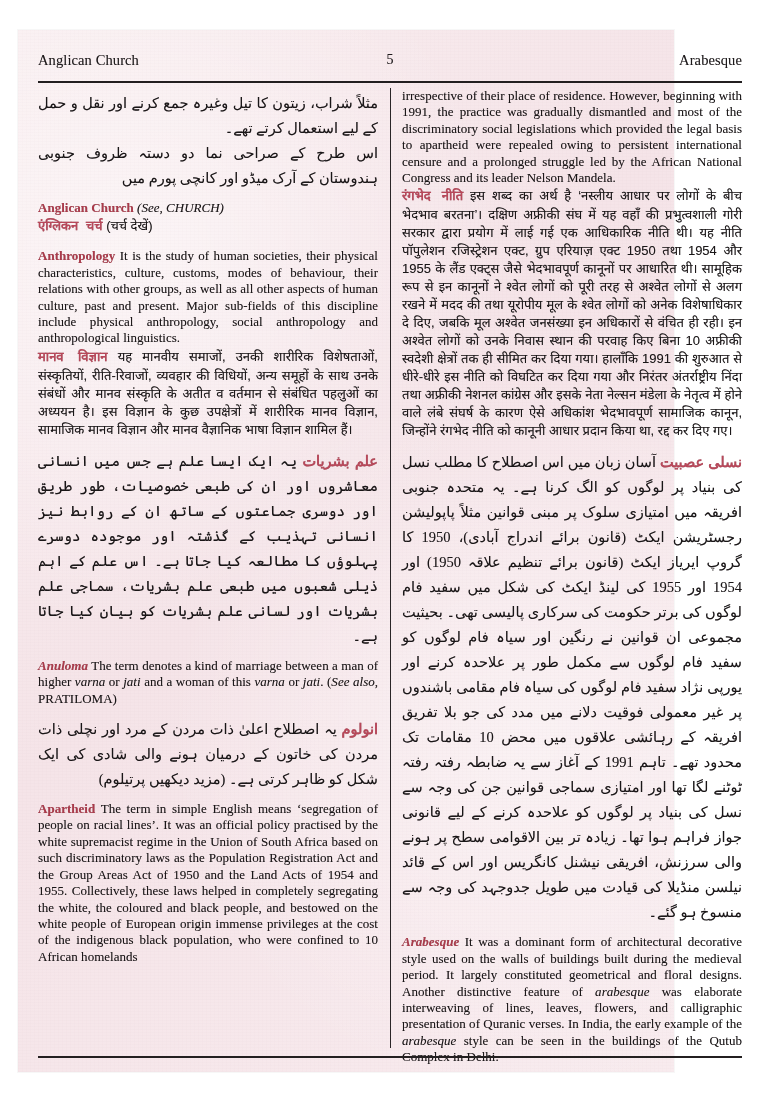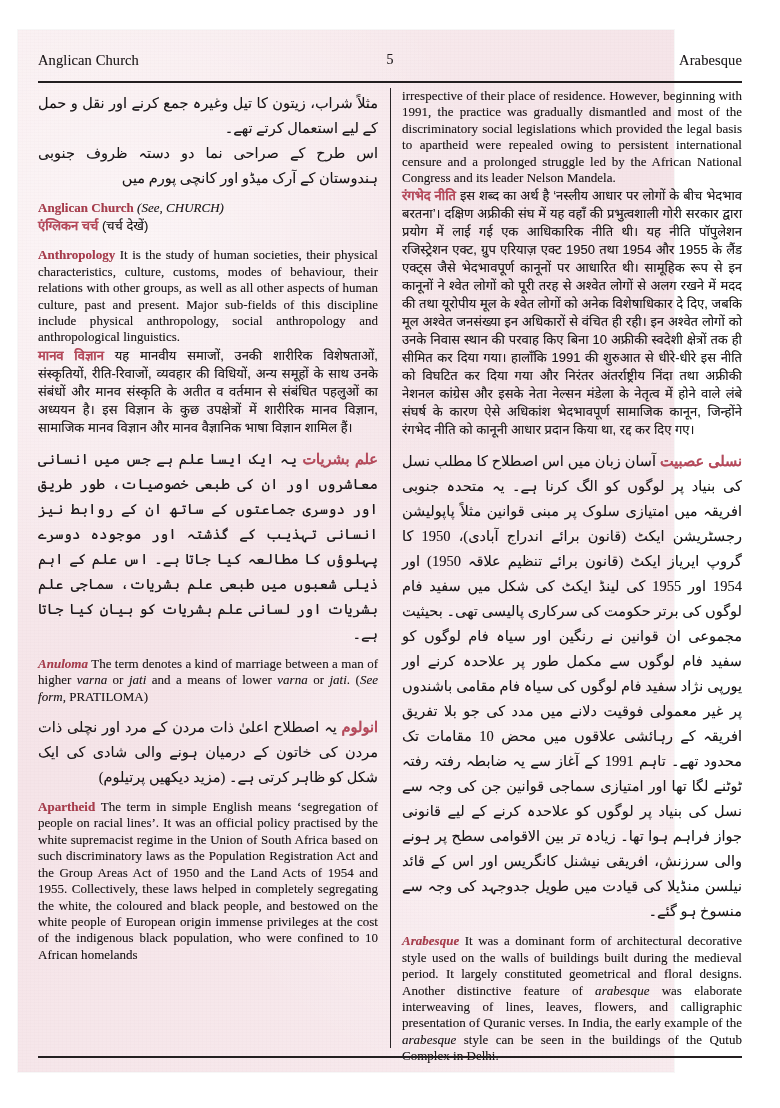--- a/index.html
+++ b/index.html
@@ -140,21 +140,21 @@
     font-weight: bold;
   }
   .headword-it {
     color: #ab3b4b;
     font-weight: bold;
     font-style: italic;
   }
   .hi-headword {
     color: #b8485a;
     font-weight: bold;
-    font-family: Liberation Sans, sans-serif;
+    font-family: Liberation Mono, monospace;
   }
   .ur-headword {
     color: #b8485a;
     font-weight: bold;
   }
   .it { font-style: italic; }
 
   .spacer-sm { height: 6px; }
   .spacer-md { height: 11px; }
 
@@ -208,21 +208,21 @@
         <div class="spacer-sm"></div>
         <p class="ur-para">
           <span class="ur-headword">علم بشریات</span><span>  یہ ایک ایسا علم ہے جس میں انسانی معاشروں اور ان کی طبعی خصوصیات، طور طریق اور دوسری جماعتوں کے ساتھ ان کے روابط نیز انسانی تہذیب کے گذشتہ اور موجودہ دوسرے پہلوؤں کا مطالعہ کیا جاتا ہے۔ اس علم کے اہم ذیلی شعبوں میں طبعی علم بشریات، سماجی علم بشریات اور لسانی علم بشریات کو بیان کیا جاتا ہے۔</span>
         </p>
       </div>
 
       <div class="spacer-sm"></div>
 
       <div>
         <p class="en-para">
-          <span class="headword-it">Anuloma</span><span>  The term denotes a kind of marriage between a man of higher </span><span class="it">varna</span><span> or </span><span class="it">jati</span><span> and a means of lower </span><span class="it">varna</span><span> or </span><span class="it">jati</span><span>. (</span><span class="it">See form</span><span>, PRATILOMA)</span>
+          <span class="headword-it">Anuloma</span><span>  The term denotes a kind of marriage between a man of higher </span><span class="it">varna</span><span> or </span><span class="it">jati</span><span> and a woman of this </span><span class="it">varna</span><span> or </span><span class="it">jati</span><span>. (</span><span class="it">See also</span><span>, PRATILOMA)</span>
         </p>
         <div class="spacer-sm"></div>
         <p class="ur-para">
           <span class="ur-headword">انولوم</span><span>  یہ اصطلاح اعلیٰ ذات مردن کے مرد اور نچلی ذات مردن کی خاتون کے درمیان ہونے والی شادی کی ایک شکل کو ظاہر کرتی ہے۔ (مزید دیکھیں پرتیلوم)</span>
         </p>
       </div>
 
       <div class="spacer-sm"></div>
 
       <div>

